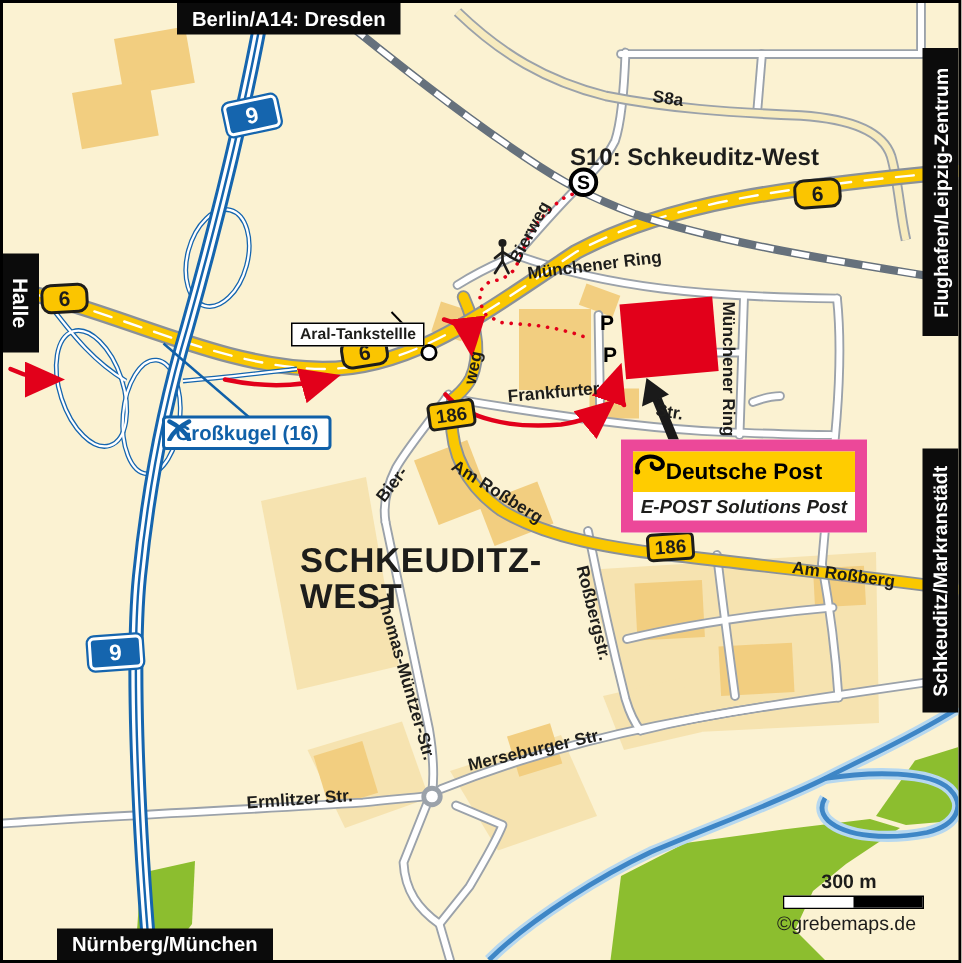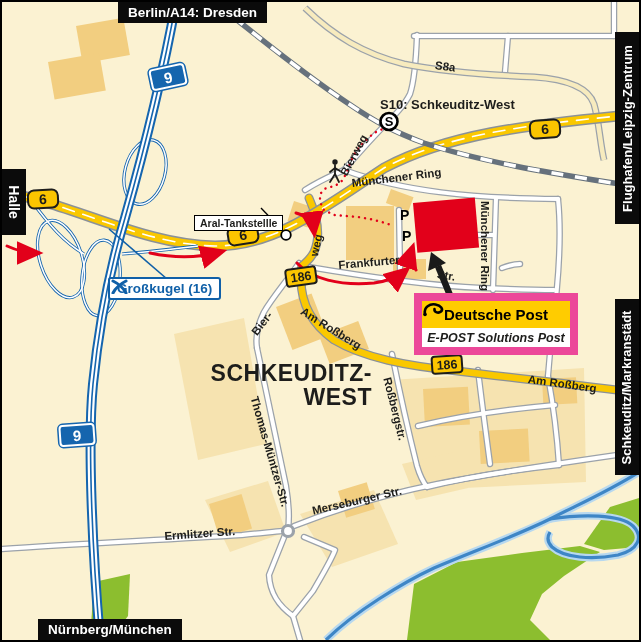--- a/index.html
+++ b/index.html
@@ -23,21 +23,21 @@
   .callout{position:absolute;background:#fff;border:1.5px solid #000;padding:1px 5px;
        font:bold 10.5px "Liberation Sans",sans-serif;color:#1d1d1b;z-index:8;white-space:nowrap;}
   .gk{position:absolute;background:#fff;border:2.5px solid #1060A8;border-radius:3px;
        display:flex;align-items:center;gap:5px;padding:2px 7px;z-index:8;}
   .gk span{font:bold 13.5px "Liberation Sans",sans-serif;color:#1060A8;white-space:nowrap;}
   .dpbox{position:absolute;border:8px solid #ec4899;background:#fff;z-index:8;width:148px;}
   .dpbox .top{background:#FFCC00;display:flex;align-items:center;justify-content:center;
        gap:6px;height:27px;font:bold 15px "Liberation Sans",sans-serif;color:#000;}
   .dpbox .bot{height:19px;display:flex;align-items:center;justify-content:center;
        font:italic 600 12.5px "Liberation Sans",sans-serif;color:#1d1d1b;}
-  .district{position:absolute;left:198px;top:360px;width:172px;text-align:right;z-index:6;
+  .district{position:absolute;left:198px;top:360px;width:172px;text-align:left;z-index:6;
        font:bold 23px "Liberation Sans",sans-serif;color:#1d1d1b;line-height:1.04;letter-spacing:.5px;}
   .pmark{position:absolute;font:bold 14px "Liberation Sans",sans-serif;color:#000;z-index:7;}
   .scalewrap{position:absolute;left:516px;top:578px;width:100px;z-index:8;}
   .scalelabel{text-align:center;font:bold 13px "Liberation Sans",sans-serif;color:#1d1d1b;width:96px;}
   .scalebar{margin-top:2px;margin-left:4px;width:92px;height:7px;border:1.2px solid #000;
        display:flex;background:#fff;}
   .scalebar .half{width:50%;height:100%;}
   .credit{margin-top:2px;font:13px "Liberation Sans",sans-serif;color:#1d1d1b;}
   .ssym{position:absolute;z-index:7;font:bold 13px "Liberation Sans",sans-serif;color:#000;
        width:14px;text-align:center;}
@@ -248,21 +248,21 @@
   <div class="badge badge-yellow" style="left:527px;top:117px;transform:rotate(-4deg);">
       <span>6</span>
     </div>
   <div class="badge badge-186" style="left:283px;top:265px;transform:rotate(-8deg);">
       <span>186</span>
     </div>
   <div class="badge badge-186" style="left:429px;top:353px;transform:rotate(-4deg);">
       <span>186</span>
     </div>
 
-  <div class="lbl" style="left:378px;top:95px;font-size:13px;">S10: Schkeuditz-West</div>
+  <div class="lbl" style="left:378px;top:95px;font-size:16px;">S10: Schkeuditz-West</div>
   <div class="ssym" style="left:380px;top:112px;">S</div>
 
   <div class="lbl" style="left:434px;top:57px;transform:rotate(8deg);">S8a</div>
   <div class="lbl" style="left:336px;top:170px;transform:rotate(-62deg);">Bierweg</div>
   <div class="lbl" style="left:349px;top:175px;transform:rotate(-7deg);">Münchener Ring</div>
   <div class="lbl" style="left:477px;top:199px;writing-mode:vertical-rl;">Münchener Ring</div>
   <div class="lbl" style="left:336px;top:257px;transform:rotate(-5deg);">Frankfurter</div>
   <div class="lbl" style="left:436px;top:266px;transform:rotate(9deg);">Str.</div>
   <div class="lbl" style="left:306px;top:253px;transform:rotate(-78deg);">weg</div>
   <div class="lbl" style="left:247px;top:328px;transform:rotate(-52deg);">Bier-</div>
@@ -294,14 +294,22 @@
       </svg>
     </div>
     <div class="bot">E-POST Solutions Post</div>
   </div>
 
   <div class="district">
     <div>SCHKEUDITZ-</div>
     <div>WEST</div>
   </div>
 
+  <div class="scalewrap">
+    <div class="scalelabel">300 m</div>
+    <div class="scalebar">
+      <div class="half" style="background:#fff;"></div>
+      <div class="half" style="background:#000;"></div>
+    </div>
+    <div class="credit">©grebemaps.de</div>
+  </div>
 
 </div>
 
 </body></html>

